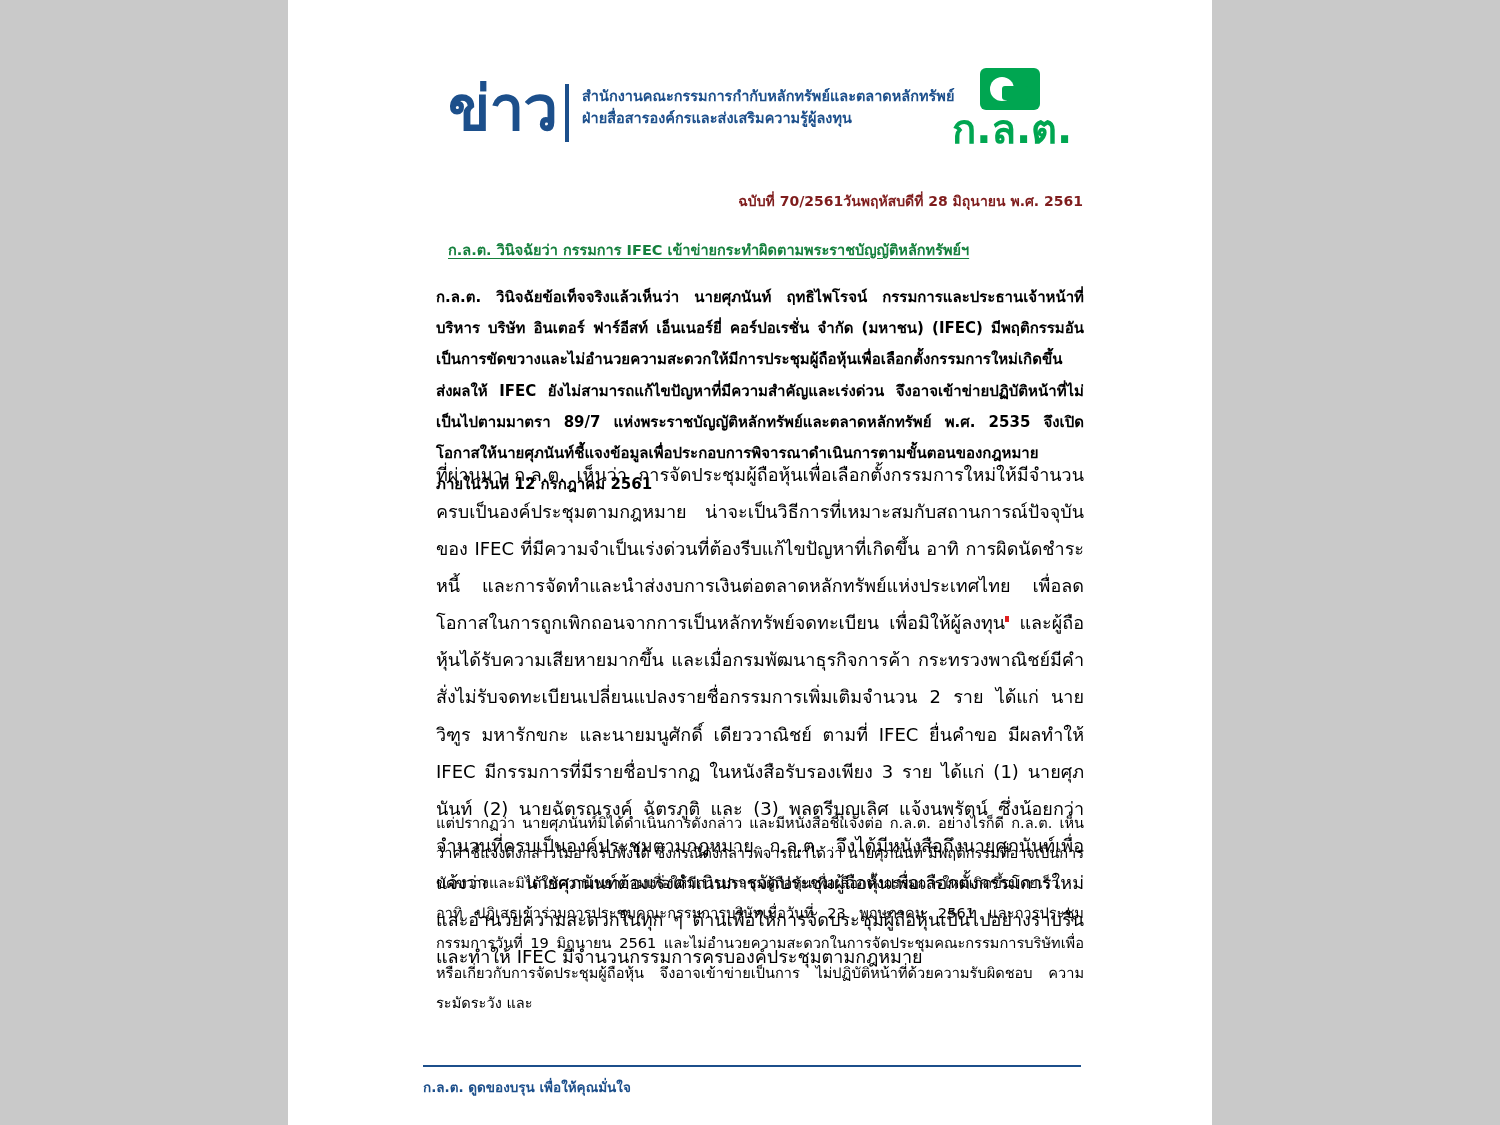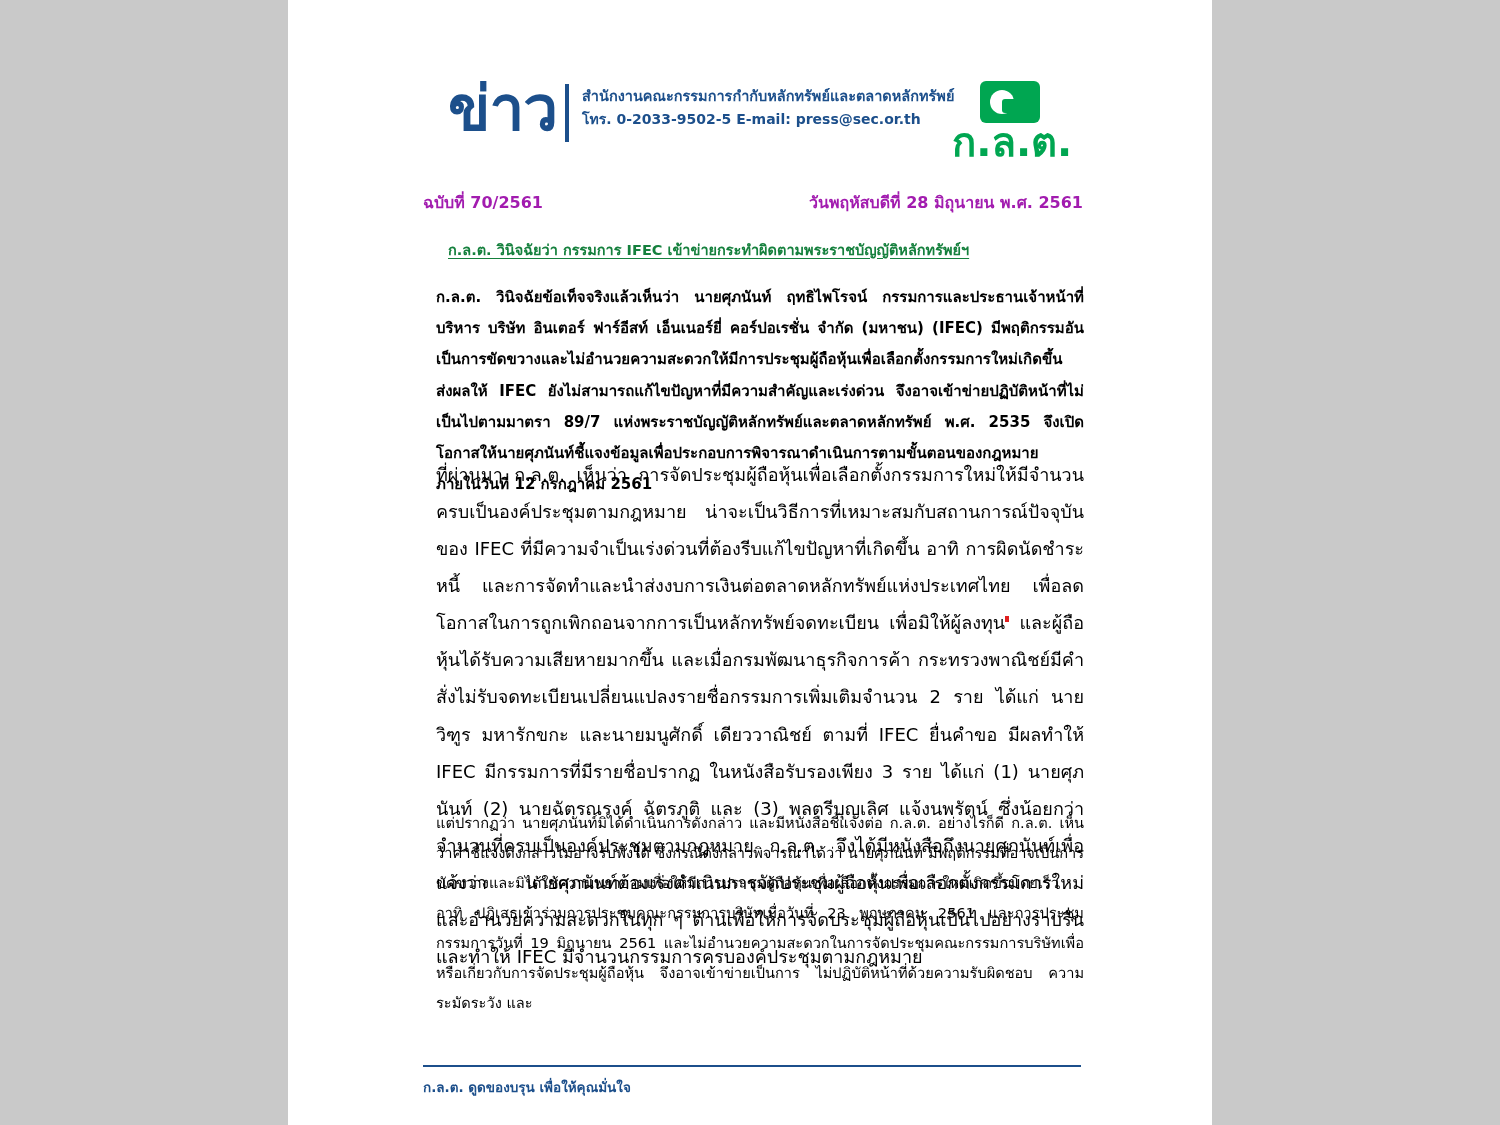--- a/index.html
+++ b/index.html
@@ -72,21 +72,21 @@
   .hdr-line3 {
     font-size: 14px;
     font-weight: bold;
     line-height: 1.6;
     white-space: nowrap;
   }
   
   .logo {
     position: absolute;
     right: 140px;
-    top: 21px;
+    top: 8px;
     width: 120px;
     height: 85px;
   }
   .logo-mark {
     position: absolute;
     left: 28px;
     top: 0px;
     width: 60px;
     height: 42px;
     background: #00a651;
@@ -123,24 +123,24 @@
     color: #00a651;
     line-height: 1.05;
   }
   
   .meta-row {
     position: absolute;
     left: 135px;
     top: 190px;
     width: 660px;
     display: flex;
-    justify-content: space-between;
-    font-size: 16px;
-    font-weight: bold;
-    color: #a21caf;
+    justify-content: flex-end;
+    font-size: 14px;
+    font-weight: bold;
+    color: #7f1d1d;
   }
   .doc-title {
     position: absolute;
     left: 160px;
     top: 238px;
     font-size: 14.5px;
     font-weight: bold;
     color: #15803d;
     text-decoration: underline;
     text-underline-offset: 3px;
@@ -201,21 +201,21 @@
 <body>
 
 <div id="page">
   <div class="sheet">
 
     <div class="header">
       <div class="khao">ข่าว</div>
       <div class="vbar"></div>
       <div class="hdr-lines">
         <div class="hdr-line1">สำนักงานคณะกรรมการกำกับหลักทรัพย์และตลาดหลักทรัพย์</div>
-        <div class="hdr-line3">โทร. 0-2033-9502-5   E-mail: press@sec.or.th</div>
+        <div class="hdr-line2">ฝ่ายสื่อสารองค์กรและส่งเสริมความรู้ผู้ลงทุน</div>
       </div>
       <div class="logo">
         <div class="logo-mark"></div>
         <div class="logo-text">ก.ล.ต.</div>
       </div>
     </div>
 
     <div class="meta-row">
       <span>ฉบับที่ 70/2561</span>
       <span>วันพฤหัสบดีที่ 28 มิถุนายน พ.ศ. 2561</span>

